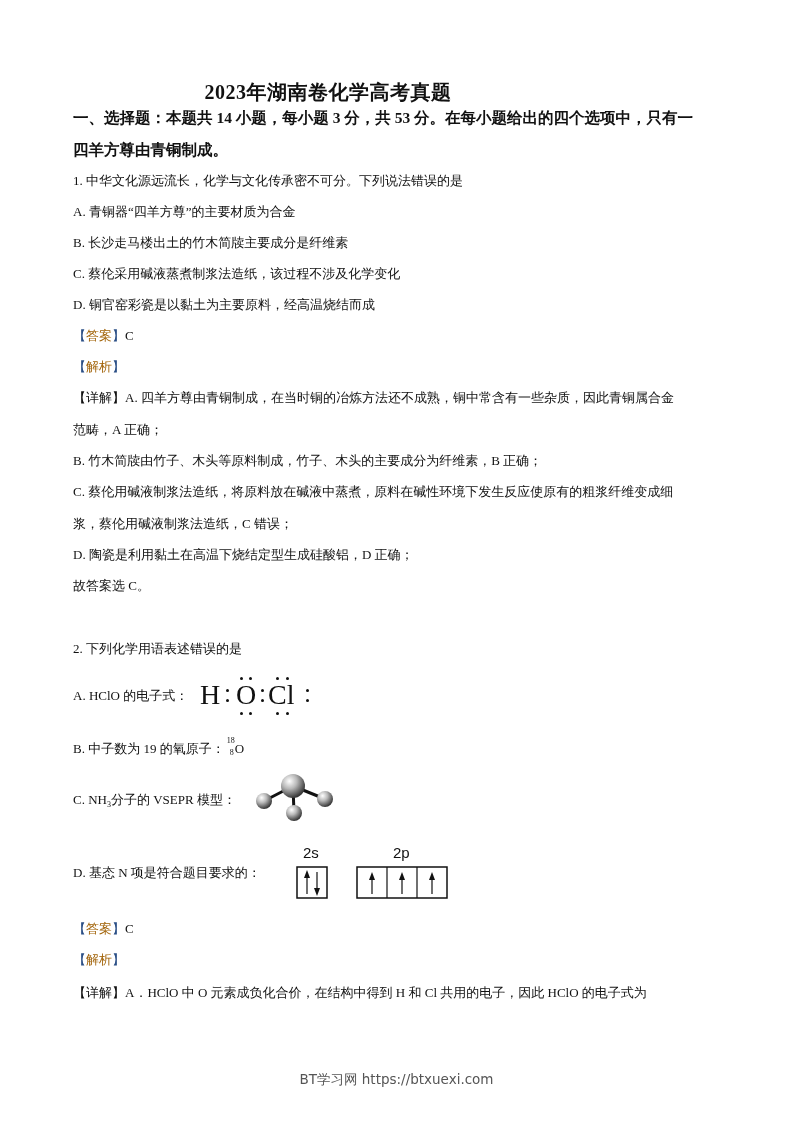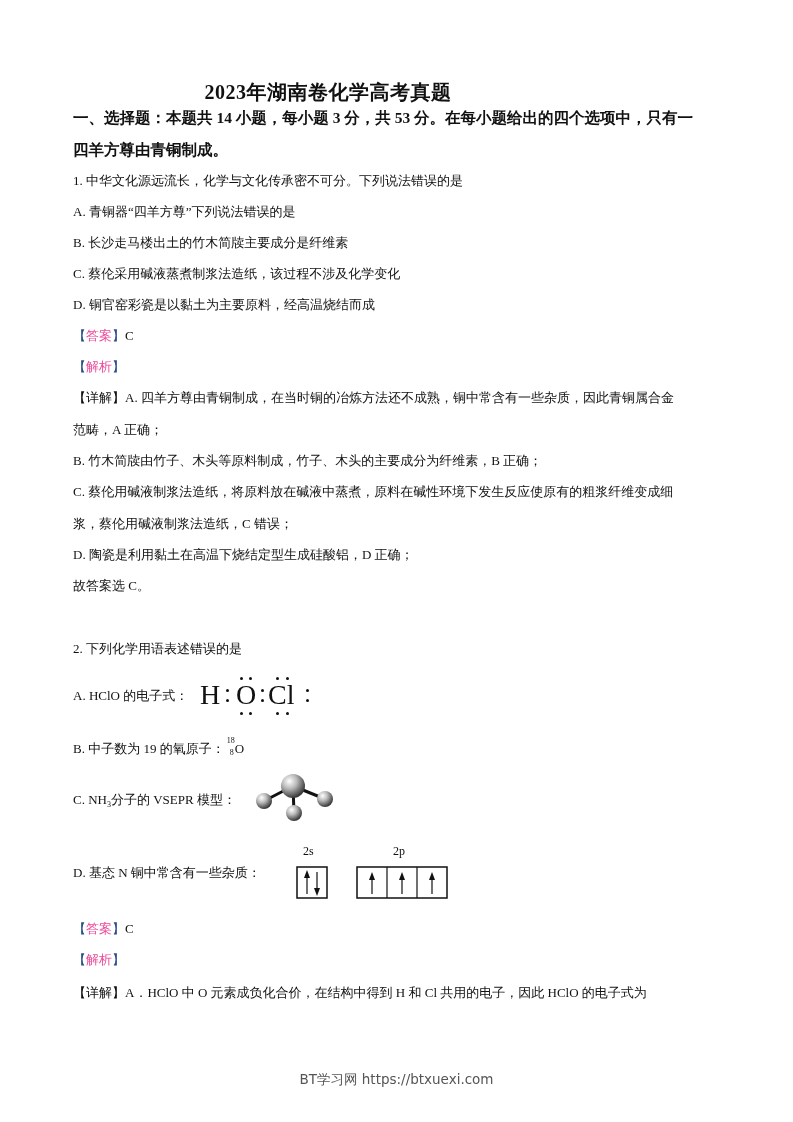--- a/index.html
+++ b/index.html
@@ -3,45 +3,45 @@
 <meta charset="utf-8">
 <style>
   html, body { margin: 0; padding: 0; background: #ffffff; }
   body { width: 793px; height: 1122px; position: relative; overflow: hidden;
          font-family: "Liberation Serif", "DejaVu Serif", serif; color: #111; }
   .abs { position: absolute; white-space: nowrap; }
   .title { left: 0; width: 656px; text-align: center; top: 73px;
            font-size: 20px; font-weight: bold; letter-spacing: 0.5px; margin-top: 6px; }
   .section { left: 73px; font-size: 15.5px; font-weight: bold; }
   .line { left: 73px; font-size: 13px; line-height: 18px; }
-  .lbl { color: #ec4899; text-align: center; }
+  .lbl { color: #a16207; text-align: center; }
   .brk { color: #2b4f86; }
   .sup-sub { display: inline-block; position: relative; width: 10px; height: 18px; vertical-align: -4px; font-size: 8px; }
   .sup-sub .s { position: absolute; right: 0; top: -2px; line-height: 8px; }
   .sup-sub .b { position: absolute; right: 1px; top: 10px; line-height: 8px; }
   .sub { font-size: 8px; vertical-align: -3px; }
   .lewis { left: 196px; top: 674px; width: 130px; height: 44px; }
   .lewis .atom { position: absolute; font-size: 28px; line-height: 30px; top: 6px; font-family: "Liberation Serif", serif; }
   .dot { position: absolute; width: 3px; height: 3px; background: #111; border-radius: 50%; }
   .vsepr { left: 250px; top: 770px; width: 90px; height: 56px; }
-  .orb-label { font-size: 12px; font-family: Liberation Serif, serif; }
+  .orb-label { font-size: 15px; font-family: Liberation Sans, sans-serif; }
   .footer { left: 0; width: 793px; text-align: center; top: 1071px;
             font-family: "DejaVu Sans", sans-serif; font-size: 13.5px; color: #555; }
 </style>
 </head>
 <body>
 
 <div class="abs title">2023年湖南卷化学高考真题</div>
 
 <div class="abs section" style="top:108px">一、选择题：本题共 14 小题，每小题 3 分，共 53 分。在每小题给出的四个选项中，只有一</div>
 <div class="abs section" style="top:140px">四羊方尊由青铜制成。</div>
 
 <div>
   <div class="abs line" style="top:172px">1. 中华文化源远流长，化学与文化传承密不可分。下列说法错误的是</div>
-  <div class="abs line" style="top:203px">A. 青铜器“四羊方尊”下列说法错误的是</div>
+  <div class="abs line" style="top:203px">A. 青铜器“四羊方尊”的主要材质为合金</div>
   <div class="abs line" style="top:234px">B. 长沙走马楼出土的竹木简牍主要成分是纤维素</div>
   <div class="abs line" style="top:265px">C. 蔡伦采用碱液蒸煮制浆法造纸，该过程不涉及化学变化</div>
   <div class="abs line" style="top:296px">D. 铜官窑彩瓷是以黏土为主要原料，经高温烧结而成</div>
 
   <div class="abs line" style="top:327px">
     <span class="brk">【</span><span class="lbl">答案</span><span class="brk">】</span><span>C</span>
   </div>
   <div class="abs line" style="top:358px">
     <span class="brk">【</span><span class="lbl">解析</span><span class="brk">】</span>
   </div>
@@ -102,21 +102,21 @@
       <line x1="43" y1="16" x2="14" y2="31" stroke="#111" stroke-width="3"></line>
       <line x1="43" y1="16" x2="75" y2="29" stroke="#111" stroke-width="3"></line>
       <line x1="43" y1="16" x2="44" y2="43" stroke="#111" stroke-width="3"></line>
       <circle cx="14" cy="31" r="8" fill="url(#ballg)"></circle>
       <circle cx="75" cy="29" r="8" fill="url(#ballg)"></circle>
       <circle cx="44" cy="43" r="8" fill="url(#ballg)"></circle>
       <circle cx="43" cy="16" r="12" fill="url(#ballg)"></circle>
     </svg>
   </div>
 
-  <div class="abs line" style="top:864px">D. 基态 N 铜中常含有一些杂质：</div>
+  <div class="abs line" style="top:864px">D. 基态 N 项是符合题目要求的：</div>
   <div class="abs orb-label" style="left:303px;top:844px">2s</div>
   <div class="abs orb-label" style="left:393px;top:844px">2p</div>
   <div class="abs" style="left:296px;top:866px">
     <svg width="155" height="34" viewBox="0 0 155 34">
 
       <rect x="1" y="1" width="30" height="31" fill="none" stroke="#111" stroke-width="1.5"></rect>
       <line x1="11" y1="28" x2="11" y2="8" stroke="#111" stroke-width="1.2"></line>
       <polygon points="11,4 8,12 14,12" fill="#111"></polygon>
       <line x1="21" y1="6" x2="21" y2="26" stroke="#111" stroke-width="1.2"></line>
       <polygon points="21,30 18,22 24,22" fill="#111"></polygon>

